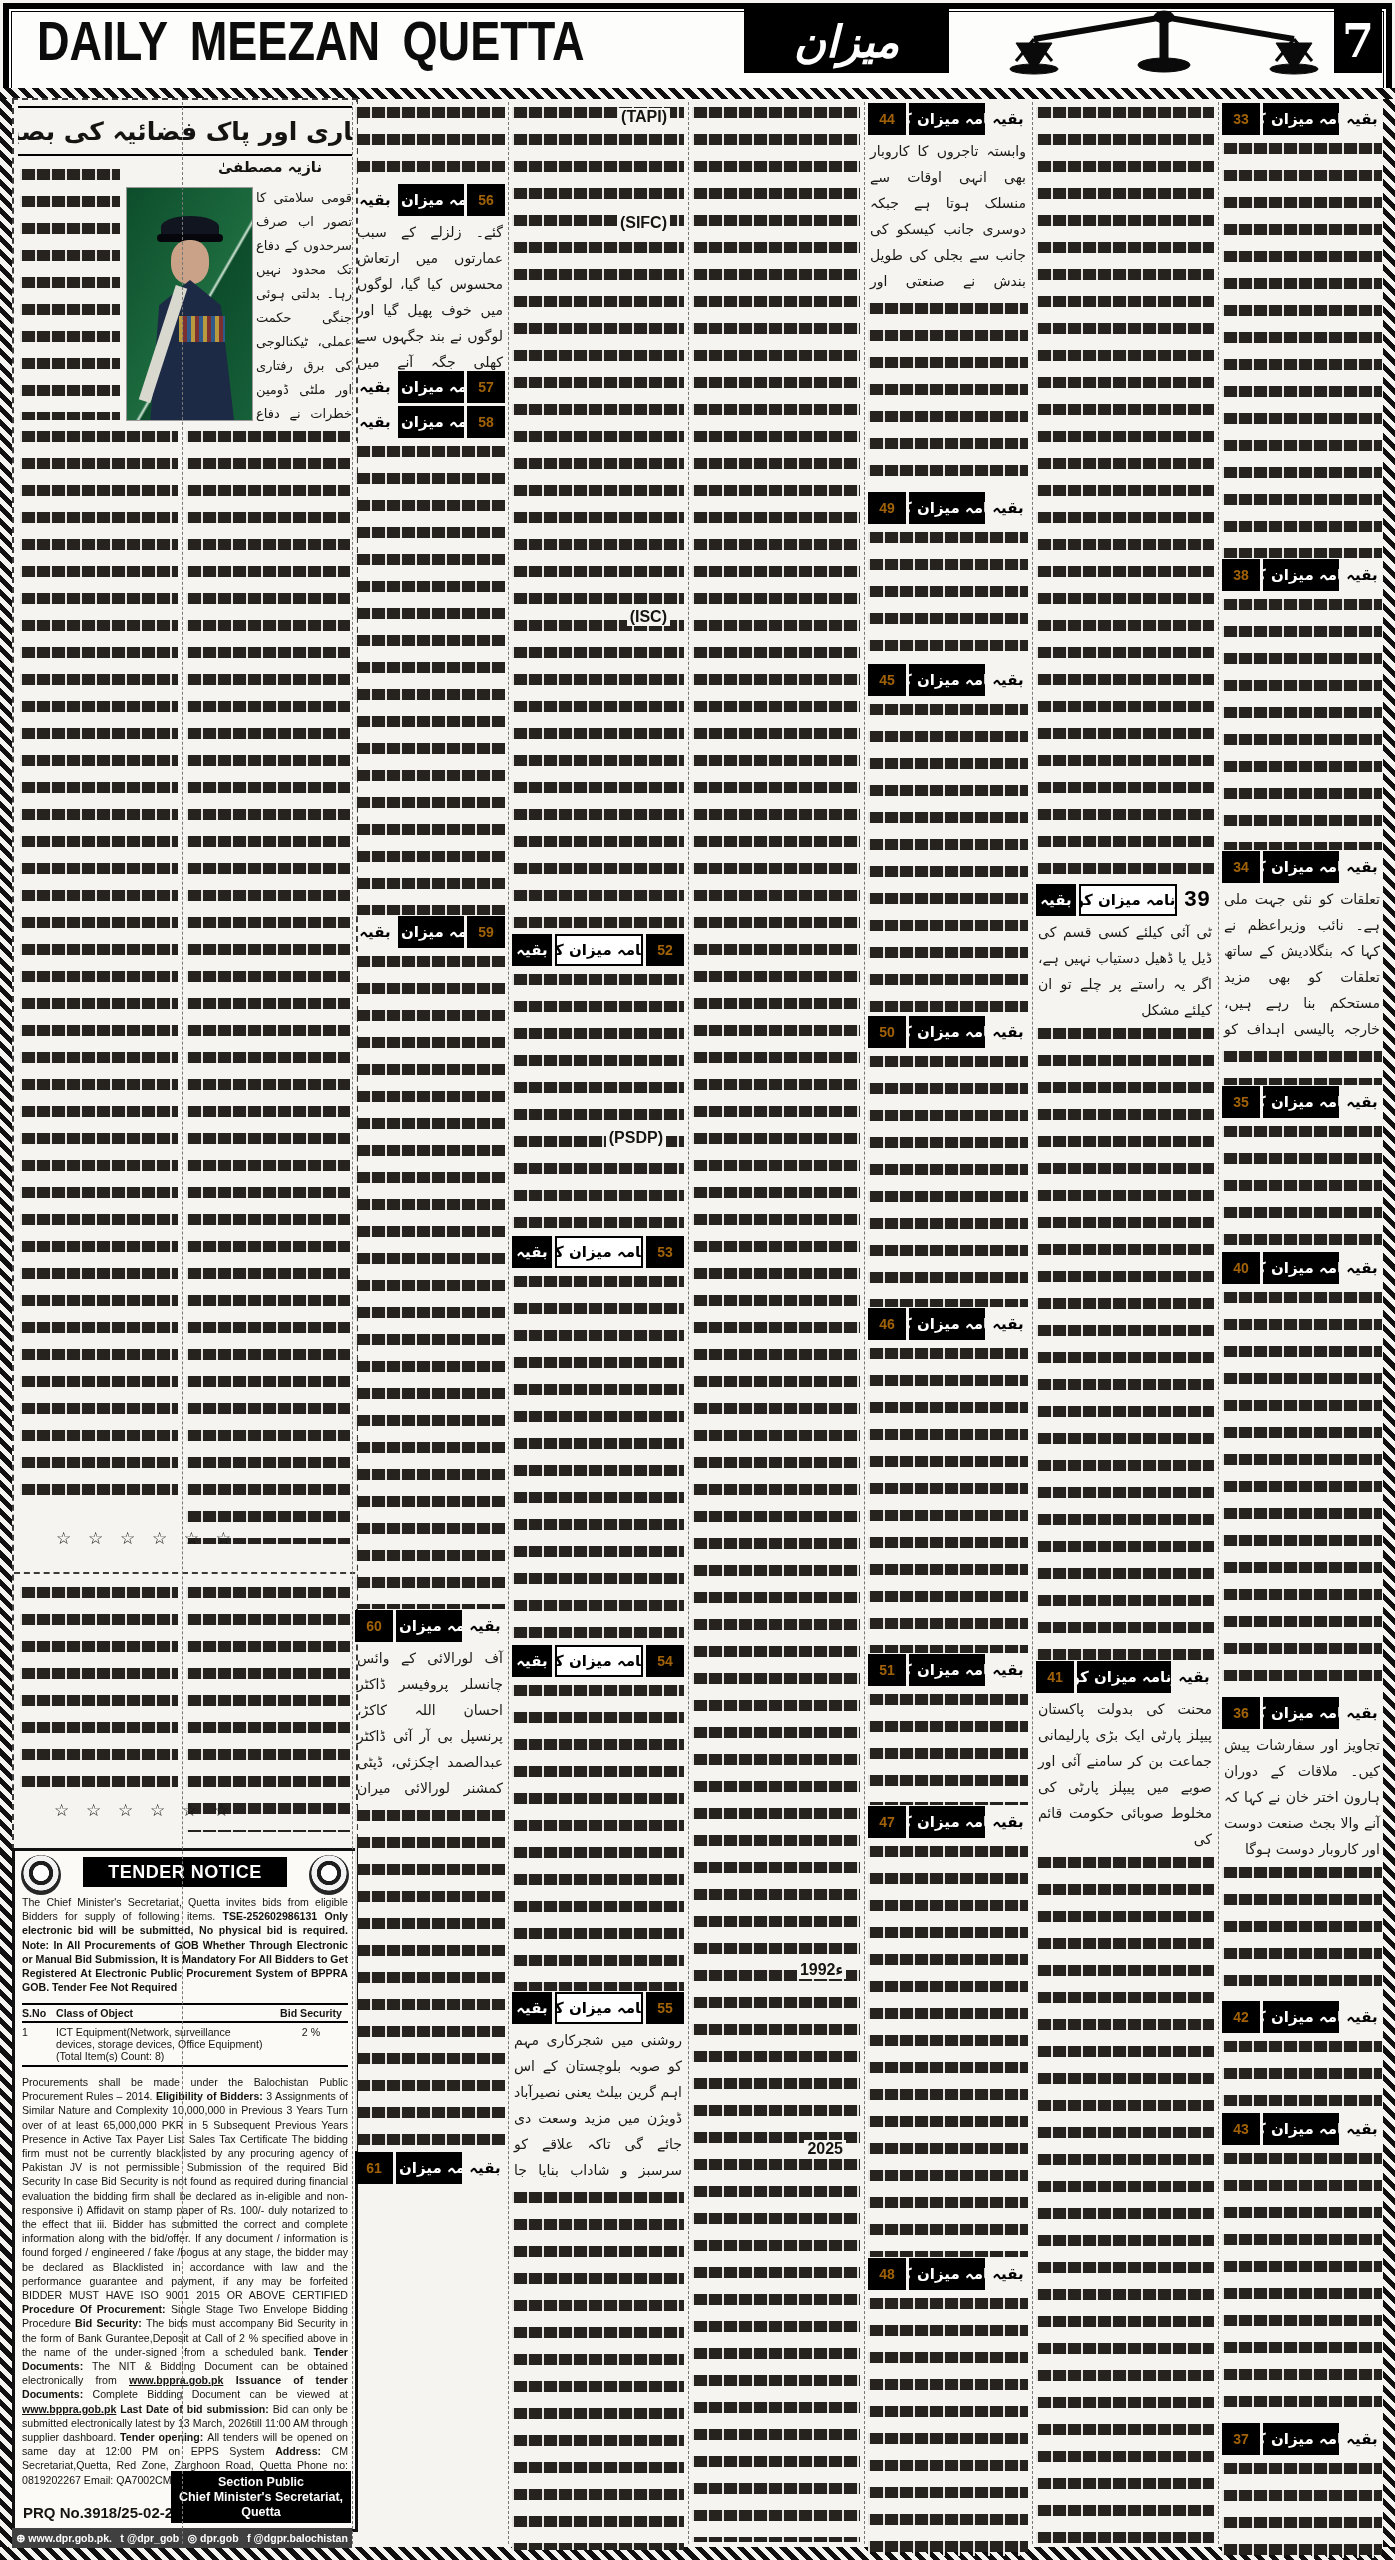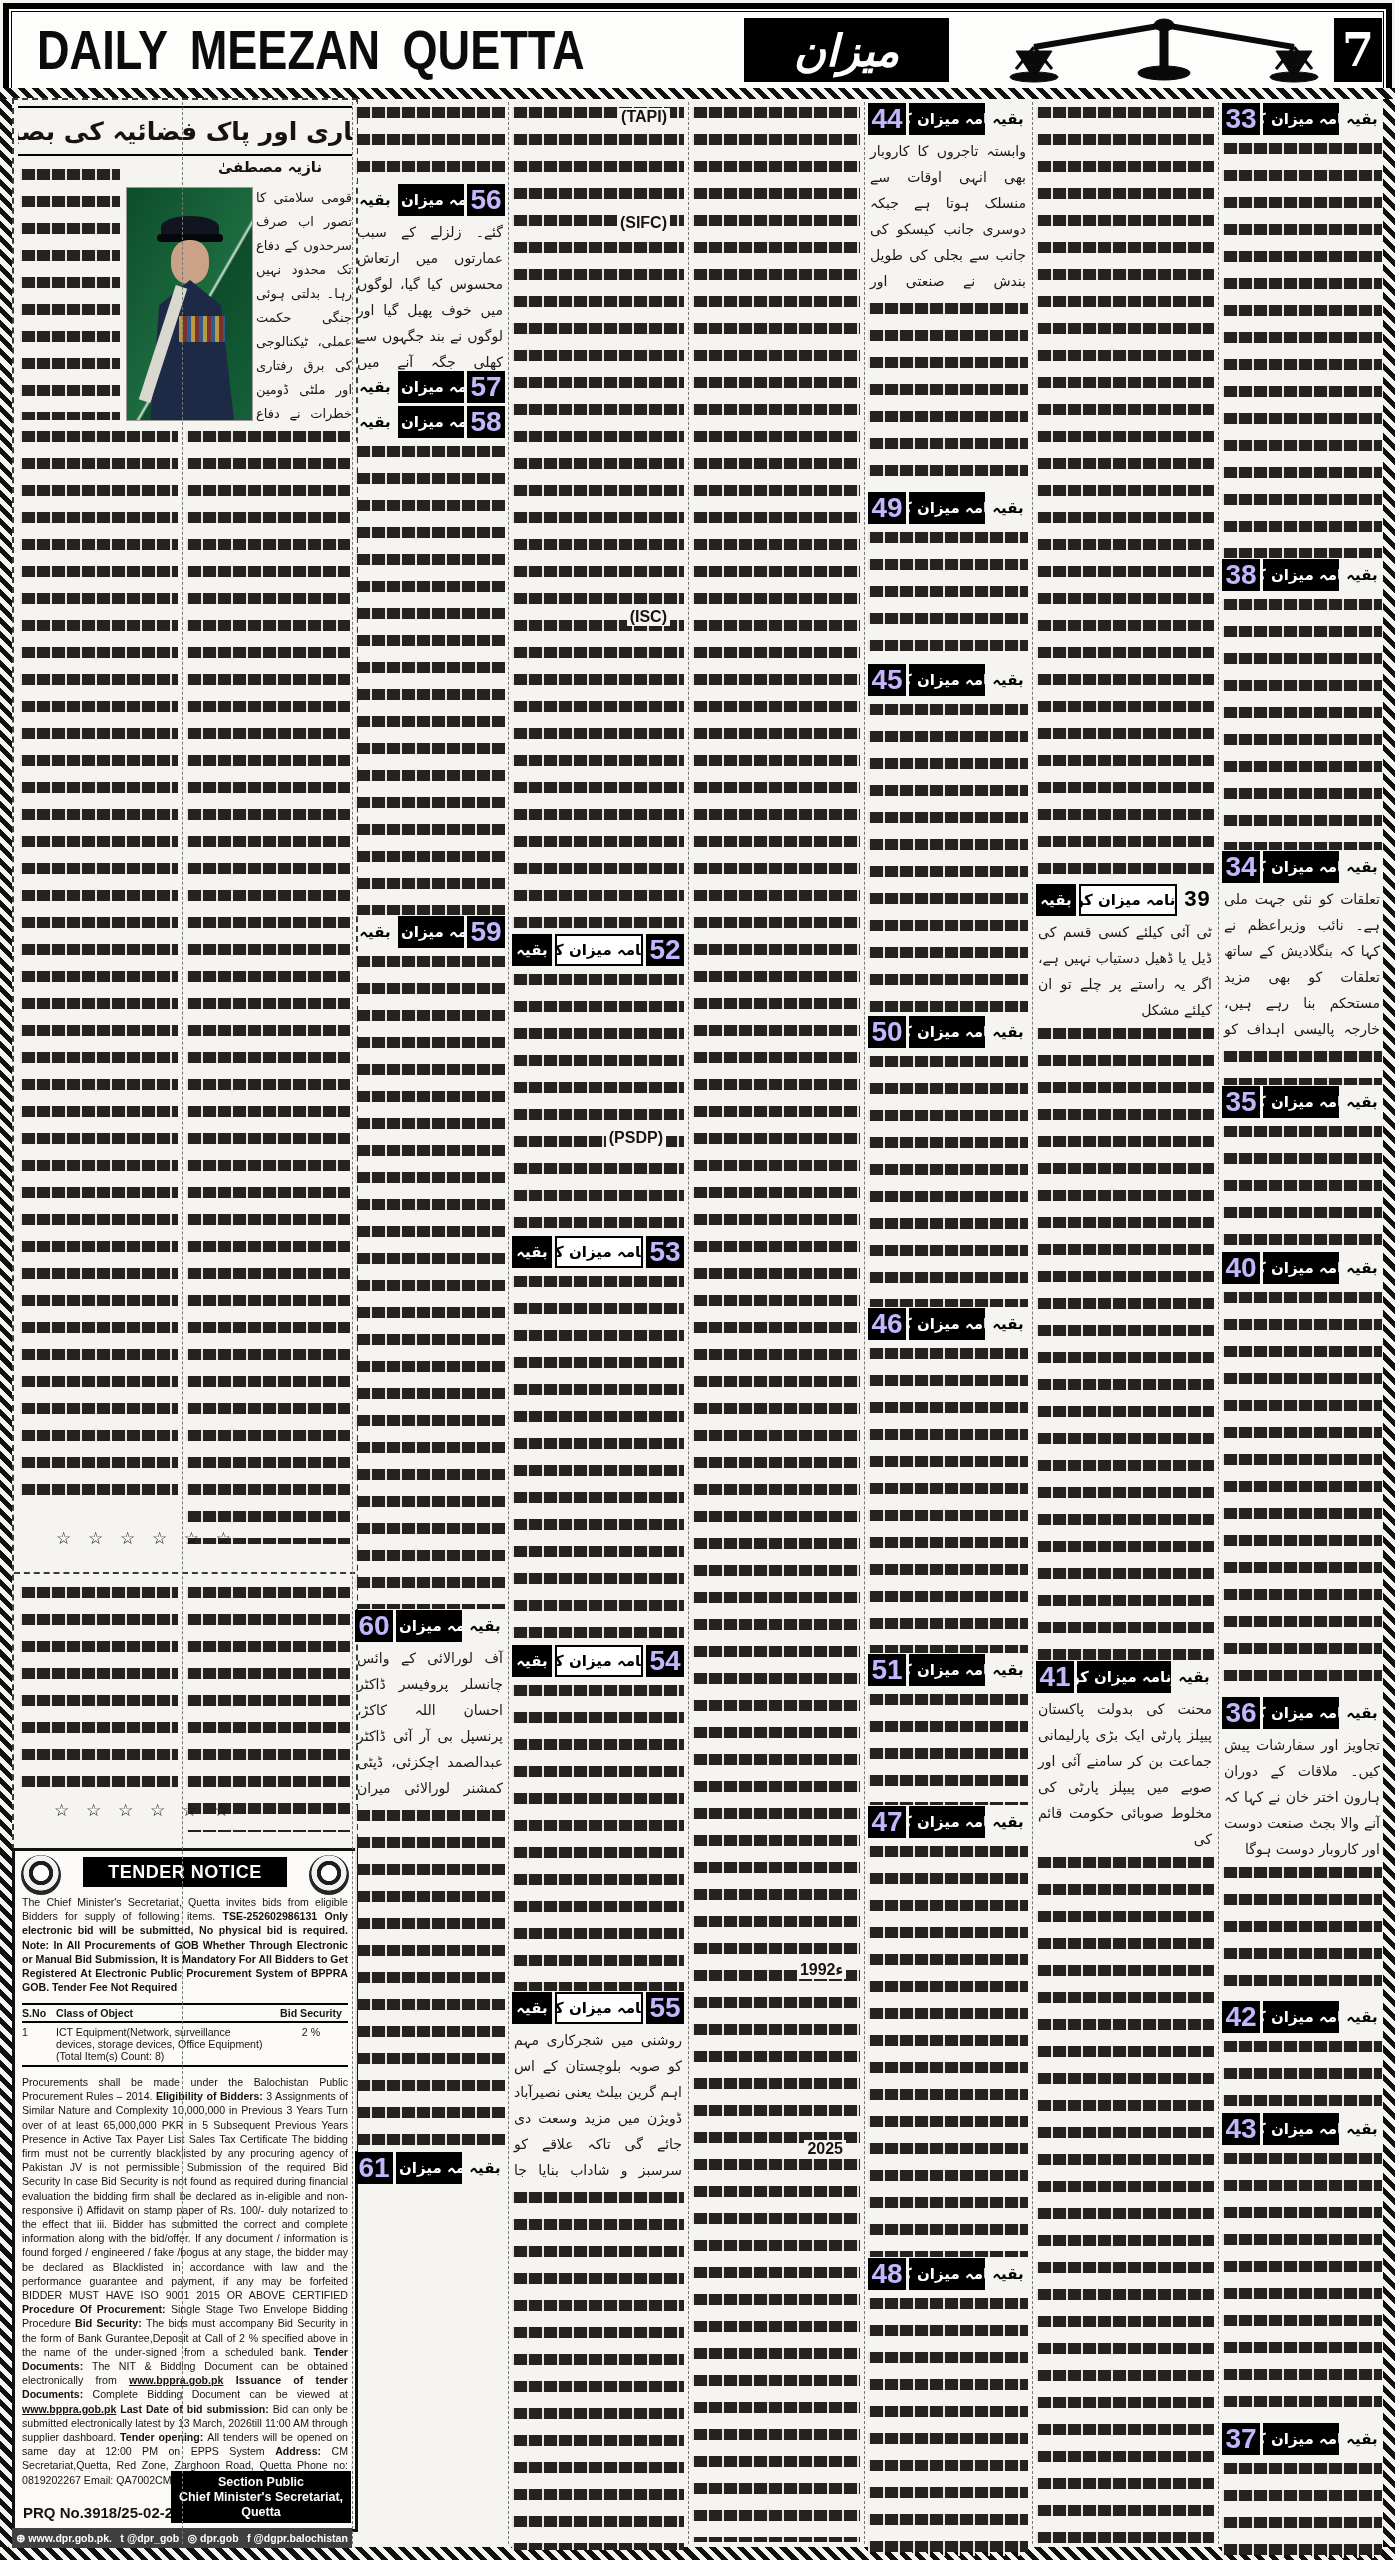--- a/index.html
+++ b/index.html
@@ -1,32 +1,32 @@
 <!DOCTYPE html>
 <html><head>
 <meta charset="utf-8">
 <style>
   html,body{margin:0;padding:0;background:#888;}
   #page{position:relative;width:1395px;height:2560px;background:#f5f4f0;font-family:"Liberation Sans",sans-serif;color:#161412;overflow:hidden;}
   .checker{position:absolute;background:repeating-linear-gradient(45deg,#101010 0 5px,#f5f4f0 5px 10px);}
   
-  #masthead{position:absolute;left:3px;top:3px;right:3px;height:82px;background:#fdfdfb;border:6px solid #000;box-shadow:inset 0 0 0 2px #fff,inset 0 0 0 3px #000;display:flex;align-items:center;}
+  #masthead{position:absolute;left:3px;top:3px;right:3px;height:82px;background:#fdfdfb;border:6px solid #000;box-shadow:inset 0 0 0 2px #fff,inset 0 0 0 3px #000;display:flex;align-items:flex-start;}
   #mast-title{font-weight:bold;font-size:55px;letter-spacing:0;word-spacing:12px;transform:scaleX(.82);transform-origin:left center;margin-left:28px;white-space:nowrap;color:#0c0c0c;flex:1;}
   #calligraphy{width:205px;height:64px;background:#000;color:#fff;display:flex;align-items:center;justify-content:center;font-family:"DejaVu Sans",sans-serif;font-size:44px;font-weight:bold;font-style:italic;margin-right:55px;}
   #scales{width:320px;height:66px;margin-right:10px;}
   #pageno{width:48px;height:64px;background:#000;color:#fff;font-family:"DejaVu Serif",serif;font-weight:bold;font-size:46px;display:flex;align-items:center;justify-content:center;margin-right:4px;}
   
   .sim{background-image:repeating-linear-gradient(to right,rgba(245,244,240,.92) 0 2px,transparent 2px 15px),repeating-linear-gradient(to bottom,transparent 0 5px,#26221e 5px 16px,transparent 16px 27px);}
   .urdu{font-family:"DejaVu Sans",sans-serif;direction:rtl;}
   .snippet{font-size:14px;line-height:26px;text-align:justify;color:#1b1815;padding:0 2px;}
   .col{position:absolute;}
   .vdiv{position:absolute;width:0;border-left:1px dashed #777;}
   
   .hdr{display:flex;align-items:stretch;height:32px;margin:1px 0 3px 0;}
-  .hdr .numbox{background:#000;color:#c4b5fd;font-weight:bold;font-size:28px;min-width:38px;display:flex;align-items:center;justify-content:center;font-family:"Liberation Sans",sans-serif;}
+  .hdr .numbox{background:#000;color:#a16207;font-weight:bold;font-size:14px;min-width:38px;display:flex;align-items:center;justify-content:center;font-family:"Liberation Sans",sans-serif;}
   .hdr .numplain{color:#000;font-weight:bold;font-size:22px;min-width:34px;display:flex;align-items:center;justify-content:center;font-family:Liberation Mono, monospace;}
   .hdr .bar{flex:1;background:#000;color:#fff;font-family:"DejaVu Sans",sans-serif;font-size:15px;font-weight:bold;display:flex;align-items:center;justify-content:center;margin:0 3px;direction:rtl;white-space:nowrap;overflow:hidden;}
   .hdr .bar.light{background:#fff;color:#000;border:2px solid #000;}
   .hdr .baq{color:#000;font-family:"DejaVu Sans",sans-serif;font-size:15px;font-weight:bold;display:flex;align-items:center;justify-content:center;min-width:40px;direction:rtl;}
   .hdr .baq.box{background:#000;color:#fff;}
   .body-block{display:flex;flex-direction:column;}
   .filler{flex:1;}
   .token{position:absolute;background:#f5f4f0;font-weight:bold;font-size:16px;padding:0 3px;direction:ltr;}
   
   #article-box{position:absolute;left:12px;top:98px;width:342px;height:1748px;border:2px dashed #3a3a3a;background:#f5f4f0;}

